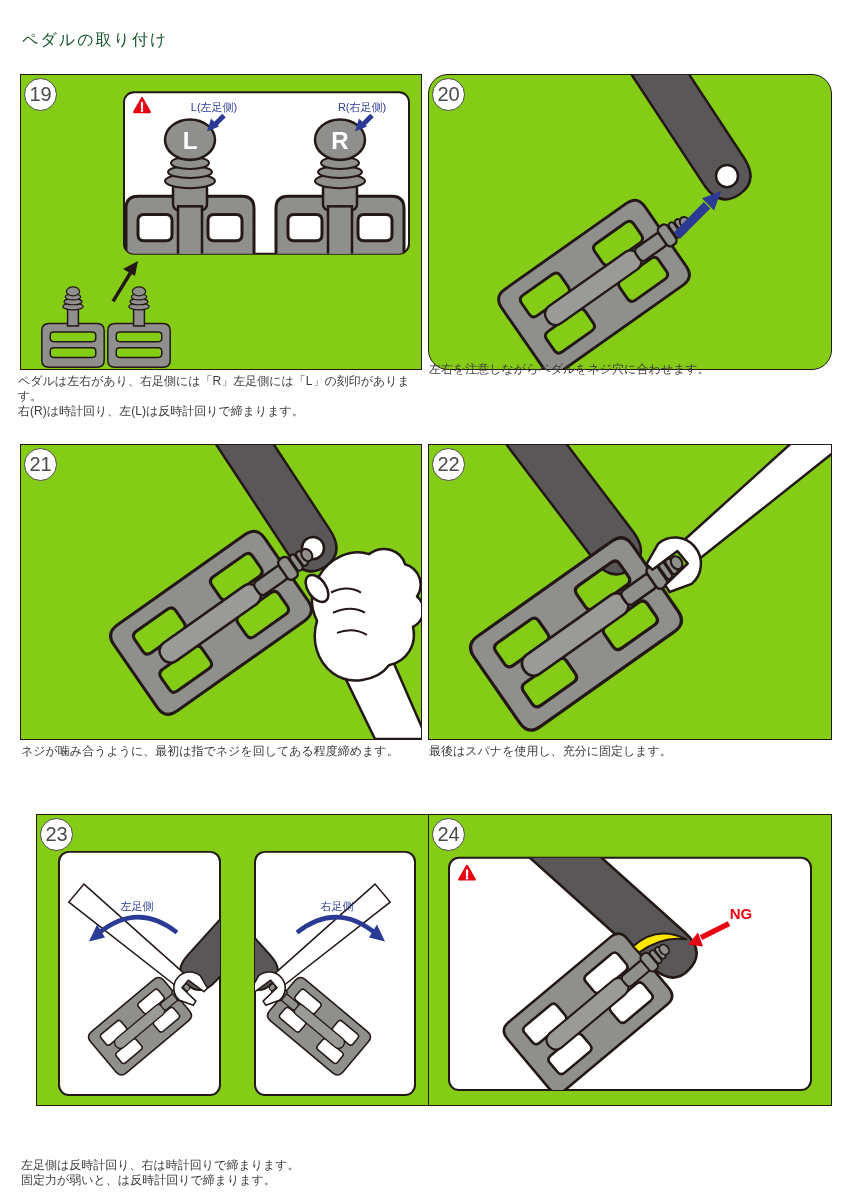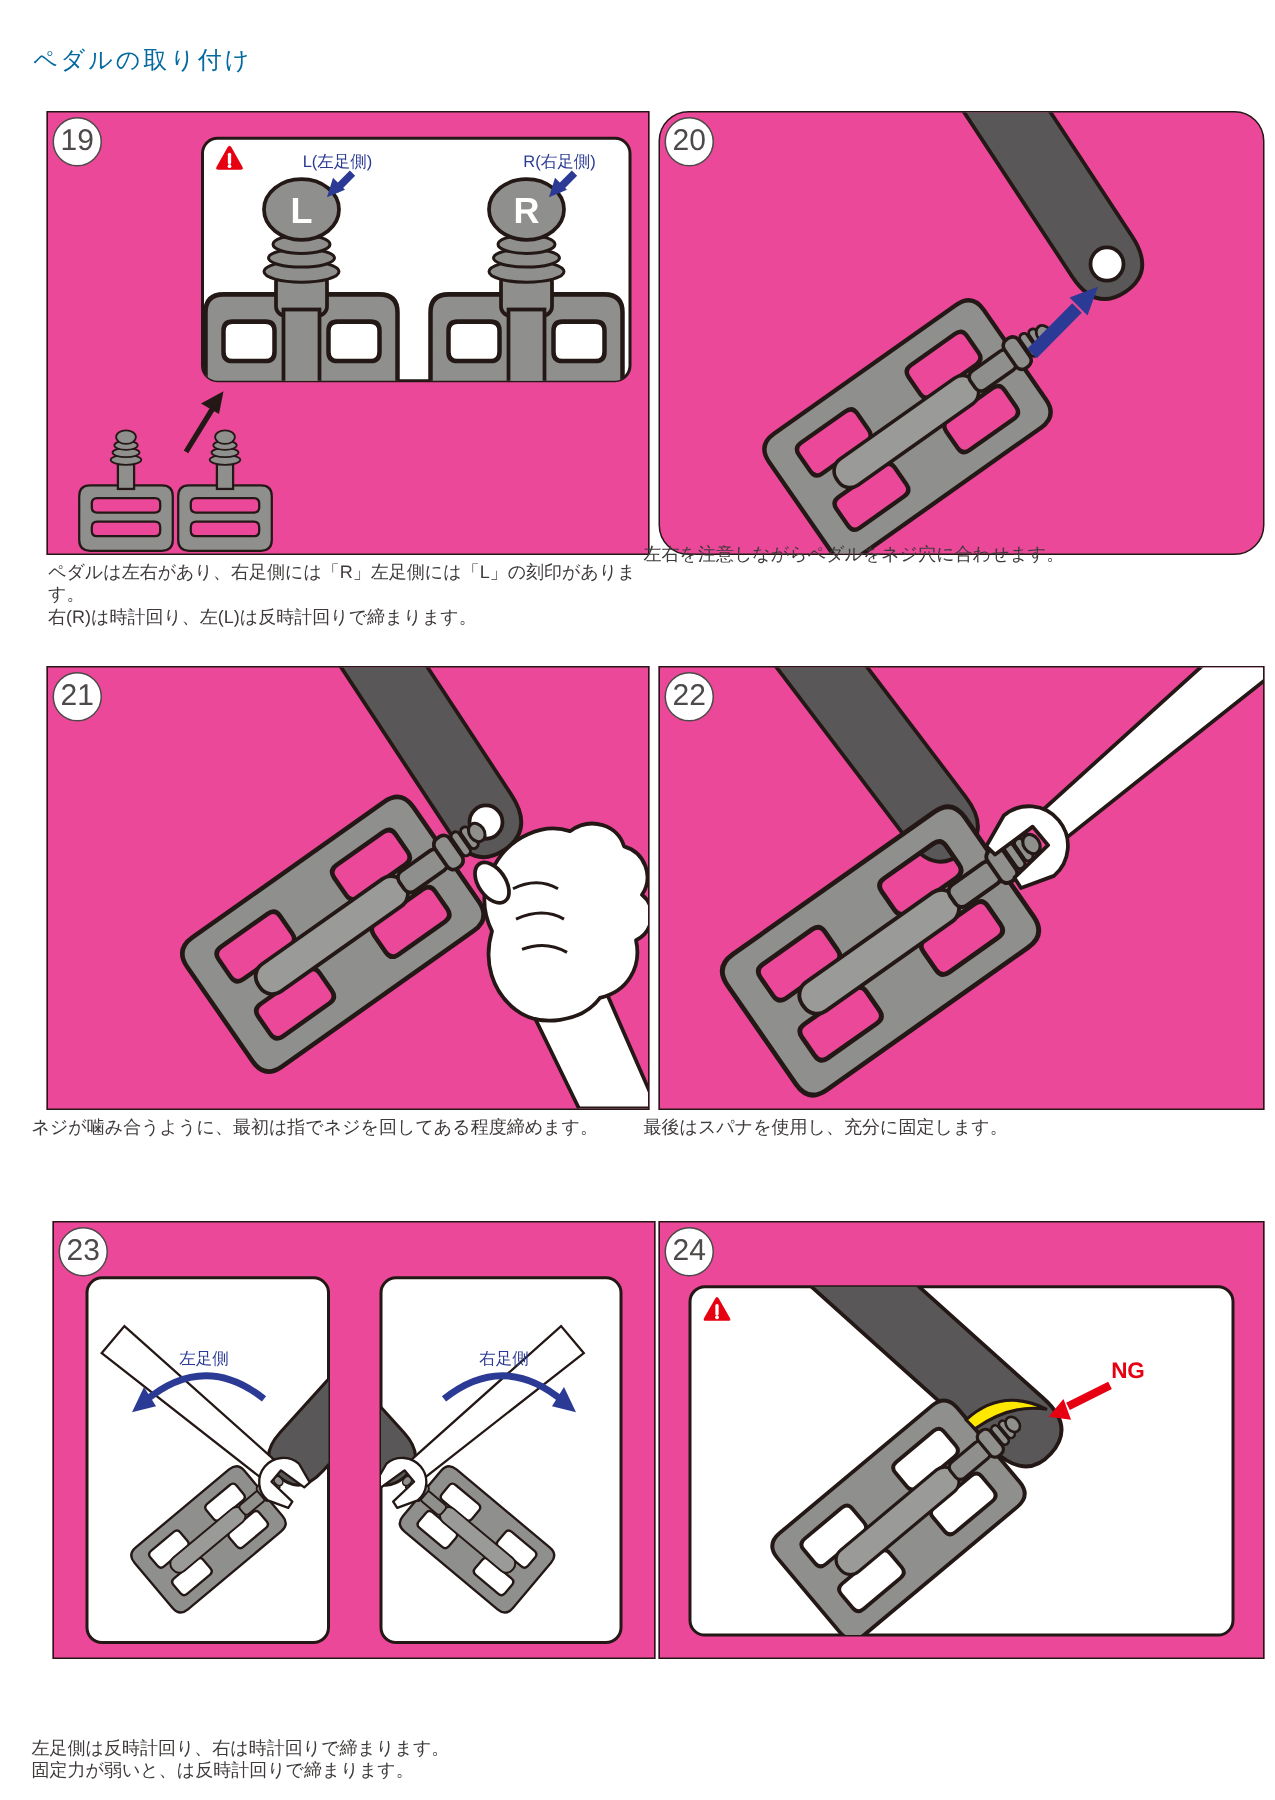--- a/index.html
+++ b/index.html
@@ -1,31 +1,31 @@
 <!DOCTYPE html>
 <html><head>
 <meta charset="utf-8">
 <style>
   html,body{margin:0;padding:0;background:#fff;}
   body{width:850px;height:1200px;position:relative;overflow:hidden;
        font-family:"Liberation Sans","DejaVu Sans",sans-serif;color:#3e3a39;}
-  .page-title{position:absolute;left:22px;top:30px;font-size:16px;letter-spacing:2px;color:#0369a1;}
-  .panel{position:absolute;border:1.5px solid #231815;background:#ec4899;margin-left:11px;}
+  .page-title{position:absolute;left:22px;top:30px;font-size:16px;letter-spacing:2px;color:#14532d;}
+  .panel{position:absolute;border:1.5px solid #231815;background:#84cc16;}
   .panel svg{position:absolute;left:0;top:0;width:100%;height:100%;display:block;}
   .badge{position:absolute;left:3px;top:3px;width:31px;height:31px;border:1.8px solid #4d4a49;
          border-radius:50%;display:flex;align-items:center;justify-content:center;
          font-size:20px;color:#4d4a49;background:#fff;z-index:5;font-weight:400;}
   .caption{position:absolute;font-size:12px;line-height:15px;color:#3e3a39;width:412px;}
   .p19{left:20px;top:74px;width:400px;height:294px;}
   .p20{left:428px;top:74px;width:402px;height:294px;border-radius:20px;}
   .p21{left:20px;top:444px;width:400px;height:294px;}
   .p22{left:428px;top:444px;width:402px;height:294px;}
-  .p23{left:24px;top:814px;width:400px;height:290px;}
+  .p23{left:36px;top:814px;width:400px;height:290px;}
   .p24{left:428px;top:814px;width:402px;height:290px;text-decoration:underline;}
-  .c19{left:32px;top:374px;} .c20{left:429px;top:362px;}
+  .c19{left:18px;top:374px;} .c20{left:429px;top:362px;}
   .c21{left:21px;top:744px;} .c22{left:429px;top:744px;}
   .c23{left:21px;top:1158px;} .c24{left:429px;top:1110px;}
   text{font-family:"Liberation Sans","DejaVu Sans",sans-serif;}
 </style>
 </head>
 <body>
 
 <svg width="0" height="0" style="position:absolute" aria-hidden="true">
   <defs>
     <g id="pedal-side">

